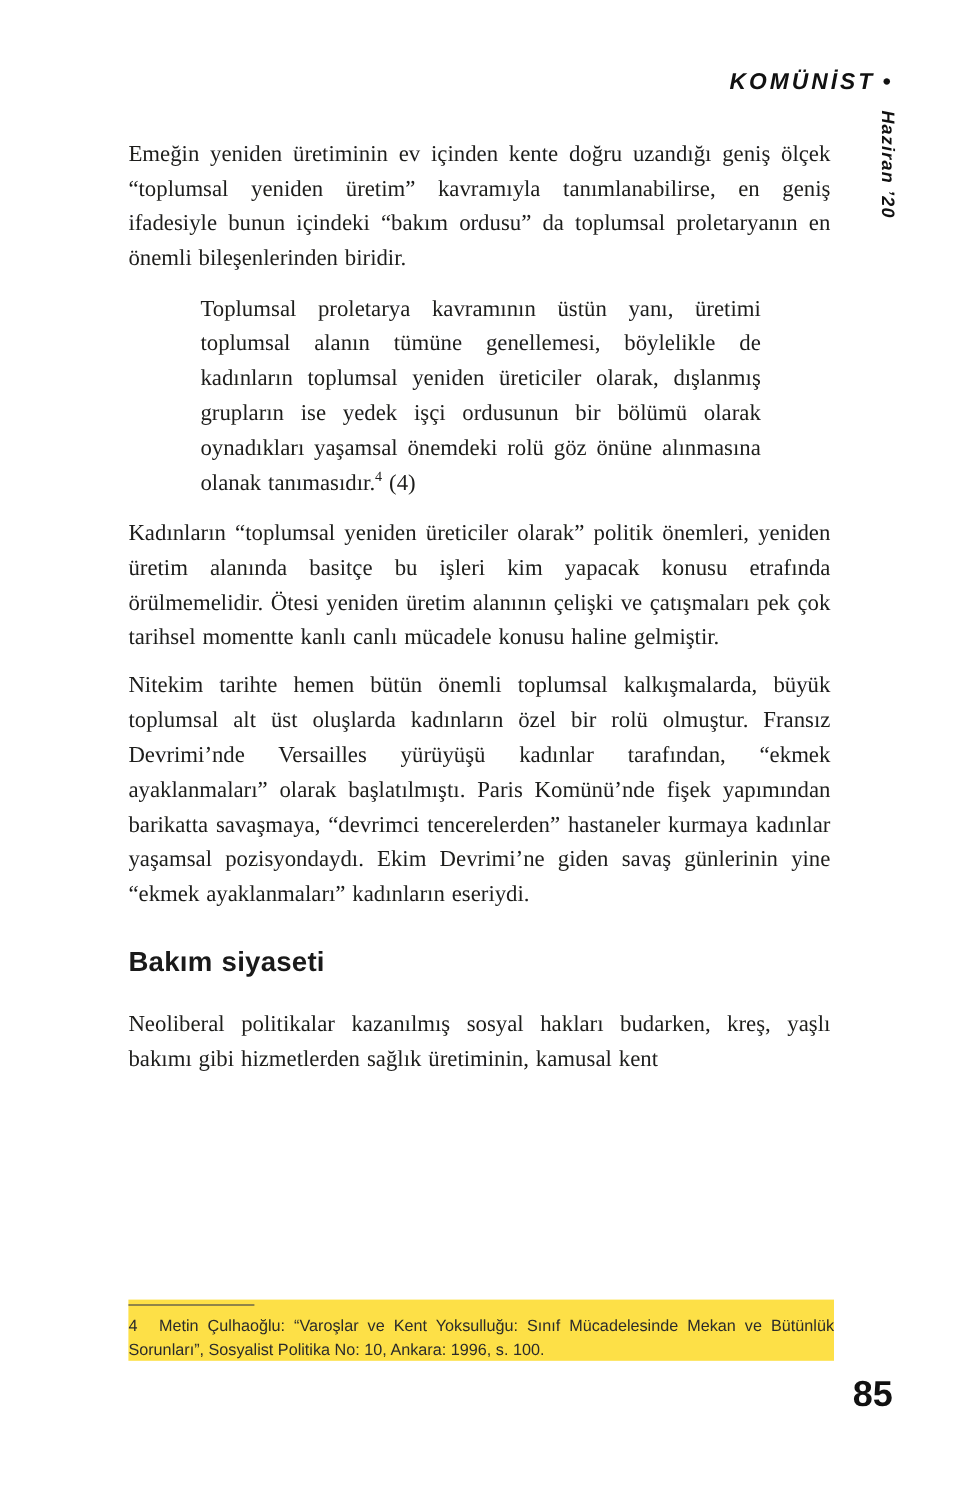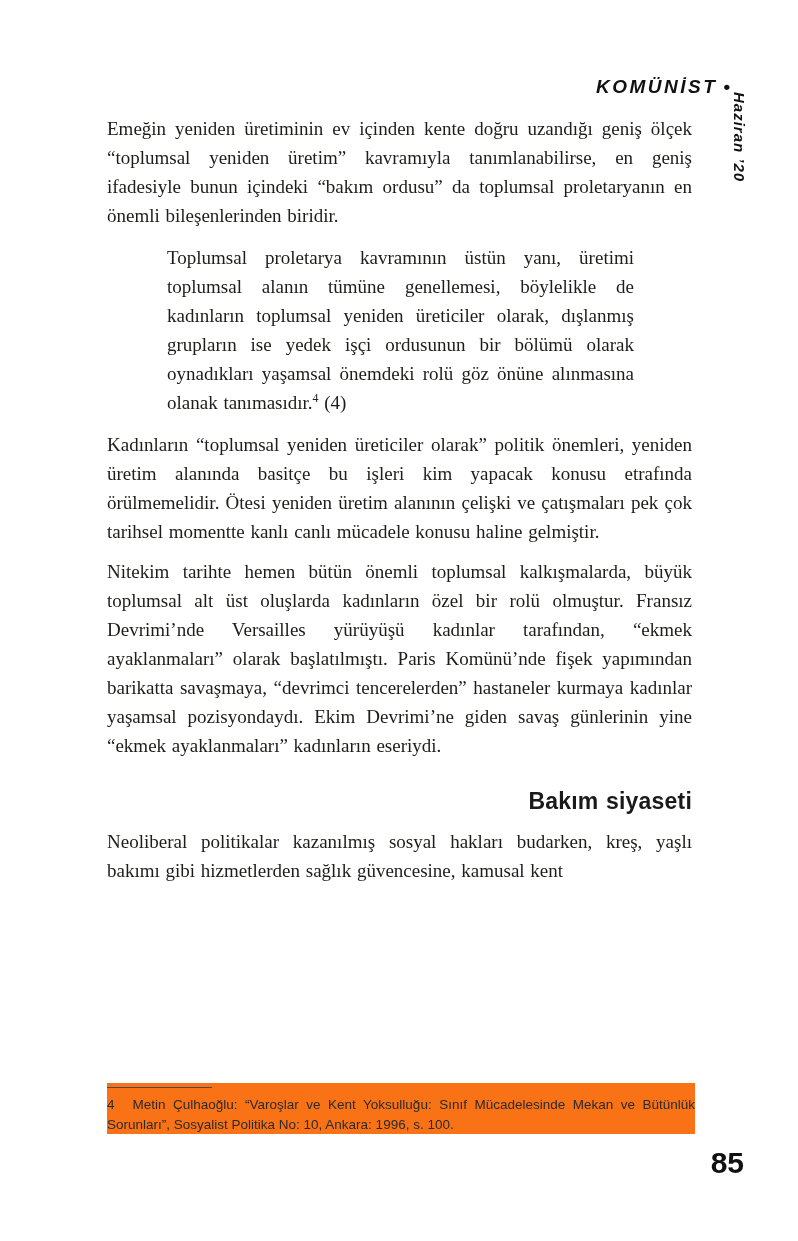--- a/index.html
+++ b/index.html
@@ -10,27 +10,26 @@
   }
   .page {
     position: relative;
     width: 798px; height: 1241px;
     background: #ffffff;
     color: #1d1d1b;
     overflow: hidden;
   }
   .journal-header {
     position: absolute;
-    top: 58px; right: 68px;
+    top: 58px; right: 56px;
     font-family: "Liberation Sans", sans-serif;
     font-weight: bold; font-style: italic;
     font-size: 19px; letter-spacing: 2.5px;
     color: #111;
     white-space: nowrap;
-    margin-top: 18px;
   }
   .journal-header .bullet { letter-spacing: 0; margin-left: 6px; }
   .issue-date {
     position: absolute;
     top: 92px; right: 50px;
     writing-mode: vertical-rl;
     font-family: "Liberation Sans", sans-serif;
     font-weight: bold; font-style: italic;
     font-size: 15px; letter-spacing: 1px;
     color: #111;
@@ -51,29 +50,29 @@
     margin-right: 58px;
     text-align: justify;
     font-family: Liberation Serif, serif;
   }
   sup { font-size: 0.62em; line-height: 0; }
   h2.section-heading {
     font-family: "Liberation Sans", sans-serif;
     font-size: 23px;
     font-weight: bold;
     color: #1a1a1a;
-    text-align: right;
-    margin: 27px 0 11px 0;
+    text-align: left;
+    margin: 27px 0 23px 0;
     letter-spacing: 0.2px;
   }
   .footnote {
     position: absolute;
     left: 107px; top: 1083px;
     width: 588px;
-    background: #f97316;
+    background: #fde047;
     font-family: "Liberation Sans", sans-serif;
     font-size: 13.5px;
     line-height: 1.45;
     text-align: justify;
     color: #2b2b2b;
     padding-top: 4px;
   }
   .footnote-rule {
     width: 105px; height: 1px;
     background: #4a4a4a;
@@ -105,21 +104,21 @@
   <main class="content">
     <p>Emeğin yeniden üretiminin ev içinden kente doğru uzandığı geniş ölçek “toplumsal yeniden üretim” kavramıyla tanımlanabilirse, en geniş ifadesiyle bunun içindeki “bakım ordusu” da toplumsal proletaryanın en önemli bileşenlerinden biridir.</p>
 
     <blockquote><span>Toplumsal proletarya kavramının üstün yanı, üretimi toplumsal alanın tümüne genellemesi, böylelikle de kadınların toplumsal yeniden üreticiler olarak, dışlanmış grupların ise yedek işçi ordusunun bir bölümü olarak oynadıkları yaşamsal önemdeki rolü göz önüne alınmasına olanak tanımasıdır.</span><sup>4</sup> <span>(4)</span></blockquote>
 
     <p>Kadınların “toplumsal yeniden üreticiler olarak” politik önemleri, yeniden üretim alanında basitçe bu işleri kim yapacak konusu etrafında örülmemelidir. Ötesi yeniden üretim alanının çelişki ve çatışmaları pek çok tarihsel momentte kanlı canlı mücadele konusu haline gelmiştir.</p>
     <p>Nitekim tarihte hemen bütün önemli toplumsal kalkışmalarda, büyük toplumsal alt üst oluşlarda kadınların özel bir rolü olmuştur. Fransız Devrimi’nde Versailles yürüyüşü kadınlar tarafından, “ekmek ayaklanmaları” olarak başlatılmıştı. Paris Komünü’nde fişek yapımından barikatta savaşmaya, “devrimci tencerelerden” hastaneler kurmaya kadınlar yaşamsal pozisyondaydı. Ekim Devrimi’ne giden savaş günlerinin yine “ekmek ayaklanmaları” kadınların eseriydi.</p>
 
     <h2 class="section-heading">Bakım siyaseti</h2>
 
-    <p>Neoliberal politikalar kazanılmış sosyal hakları budarken, kreş, yaşlı bakımı gibi hizmetlerden sağlık güvencesine, kamusal kent</p>
+    <p>Neoliberal politikalar kazanılmış sosyal hakları budarken, kreş, yaşlı bakımı gibi hizmetlerden sağlık üretiminin, kamusal kent</p>
   </main>
 
   <footer class="footnote">
     <hr class="footnote-rule">
     <p><span class="fn-number">4</span><span>Metin Çulhaoğlu: “Varoşlar ve Kent Yoksulluğu: Sınıf Mücadelesinde Mekan ve Bütünlük Sorunları”, Sosyalist Politika No: 10, Ankara: 1996, s. 100.</span></p>
   </footer>
 
   <div class="page-number">85</div>
 
 </div>

